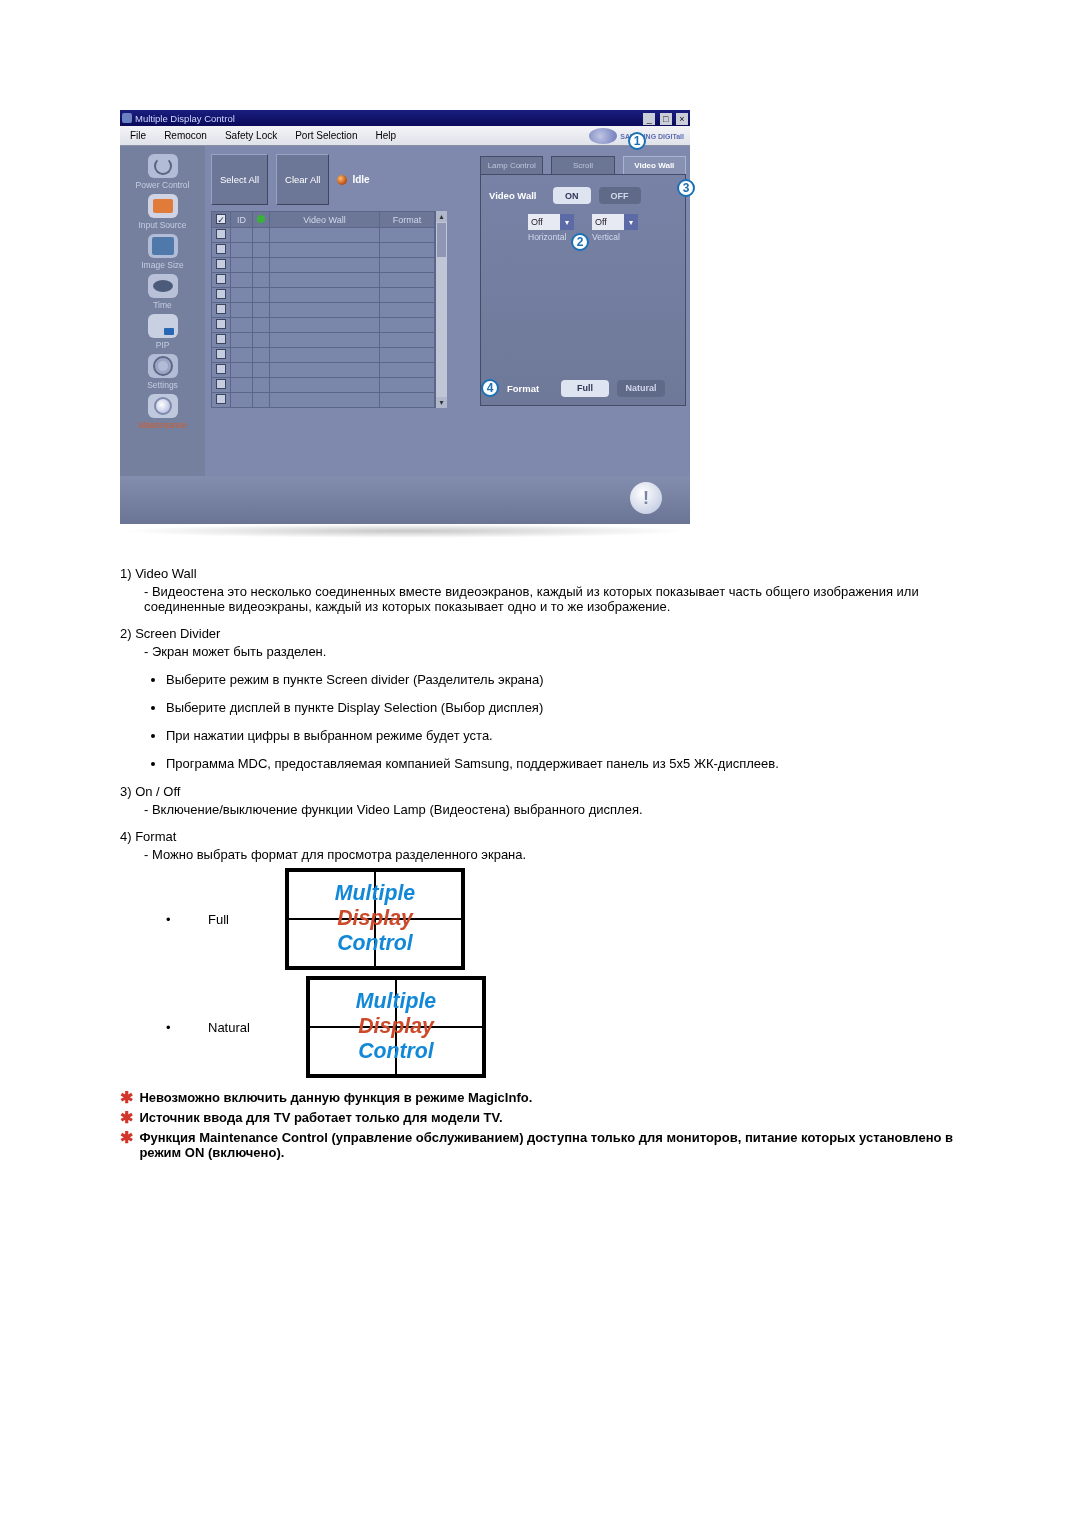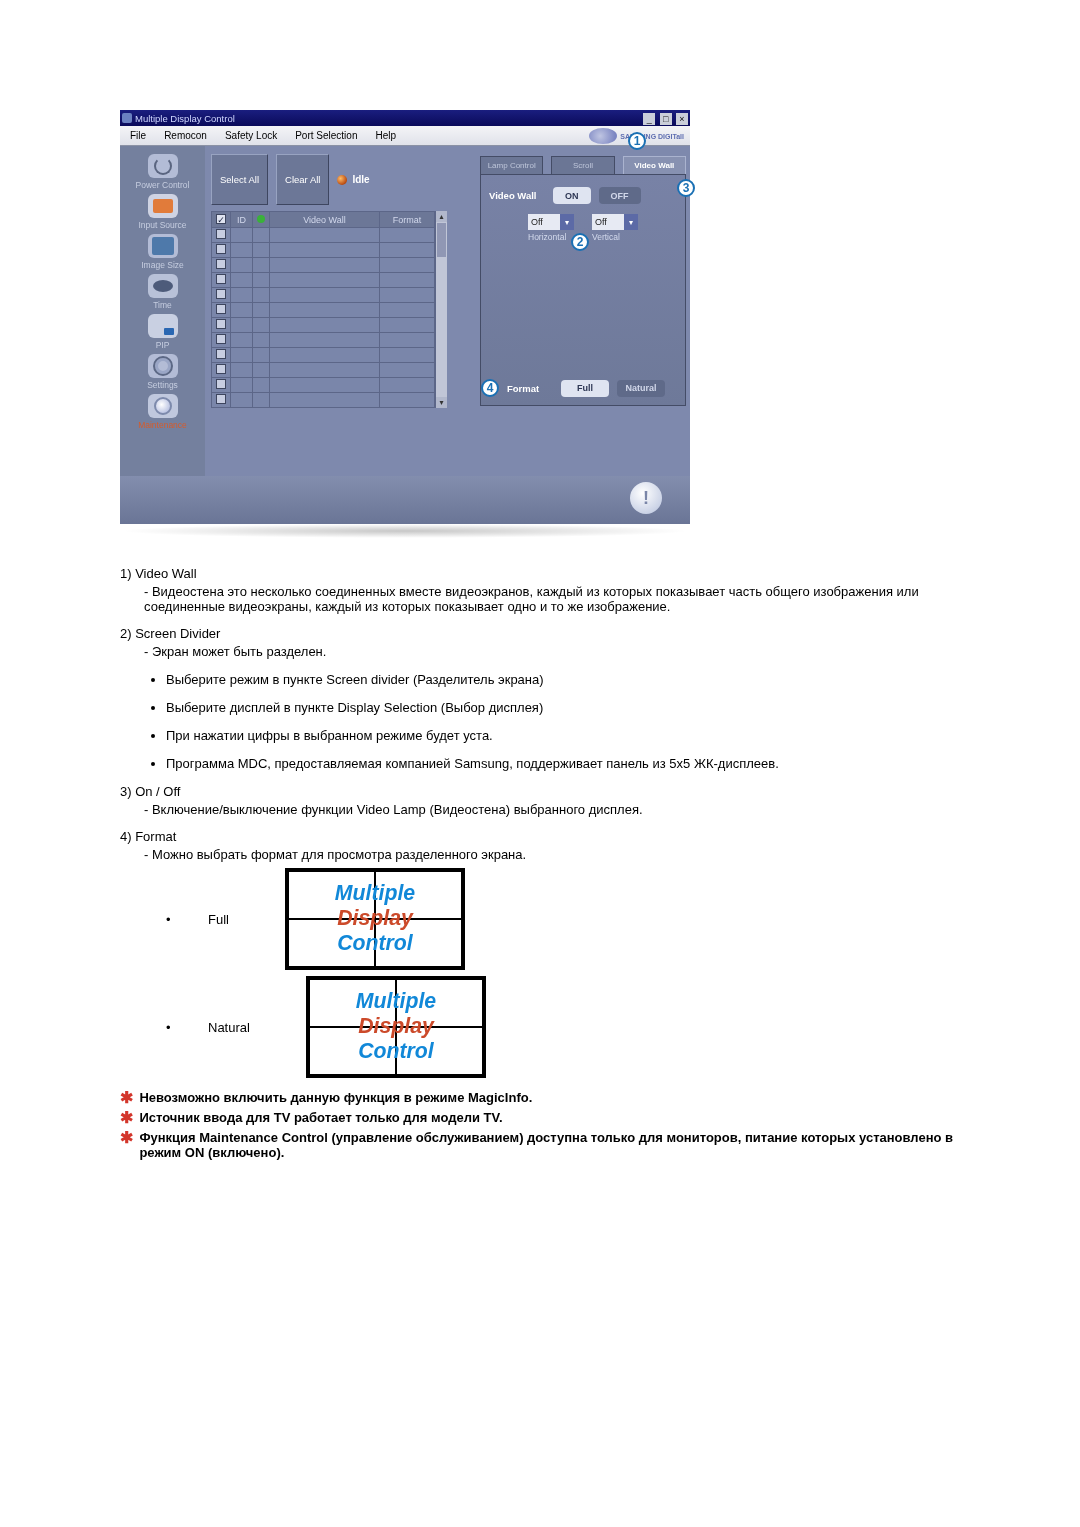--- a/index.html
+++ b/index.html
@@ -31,21 +31,21 @@
   .sb-ico.input{background:#cfd3e3;}
   .sb-ico.input::after{content:"";position:absolute;inset:5px;background:#e17b3a;border-radius:2px;}
   .sb-ico.imgsz::after{content:"";width:18px;height:14px;border:2px solid #4e79aa;background:#4e79aa;border-radius:2px;}
   .sb-ico.time{background:#b8c1d8;}
   .sb-ico.time::after{content:"";width:20px;height:12px;background:#4d5b7a;border-radius:50%;}
   .sb-ico.pip{background:#c9d0e2;}
   .sb-ico.pip::after{content:"";position:absolute;right:4px;bottom:3px;width:10px;height:7px;background:#2a67b2;border-radius:1px;}
   .sb-ico.sett::after{content:"";width:16px;height:16px;border-radius:50%;border:2px solid #5c6885;box-shadow:inset 0 0 0 3px #9aa6c6;}
   .sb-ico.maint{background:#c0c8de;}
   .sb-ico.maint::after{content:"";width:14px;height:14px;border-radius:50%;border:2px solid #7d8aac;background:radial-gradient(circle at 40% 40%,#fff 0%,#b5bee0 80%);}
-  .sb-item.active span.cap { color:#d55b2c; }
+  .sb-item.active span.cap { color:#d55b2c;font-style:italic; }
 
   .main-pane { flex:1; position:relative; padding:8px 6px; }
   .btns-row  { display:flex; align-items:center; gap:8px; margin-bottom:6px; }
   .bevel-btn { font-size:9.5px; color:#fff; padding:19px 8px; background:#6c7797;
                border-top:1px solid #98a3c1; border-left:1px solid #98a3c1;
                border-right:1px solid #3e4660; border-bottom:1px solid #3e4660; }
   .idle-area { display:flex; align-items:center; gap:5px; color:#fff; font-size:10px; font-weight:bold; }
   .led  { width:10px; height:10px; border-radius:50%; background:radial-gradient(circle at 35% 35%, #ffbb66 0%, #b94a10 70%); }
 
   .list { position:relative; display:flex; }

